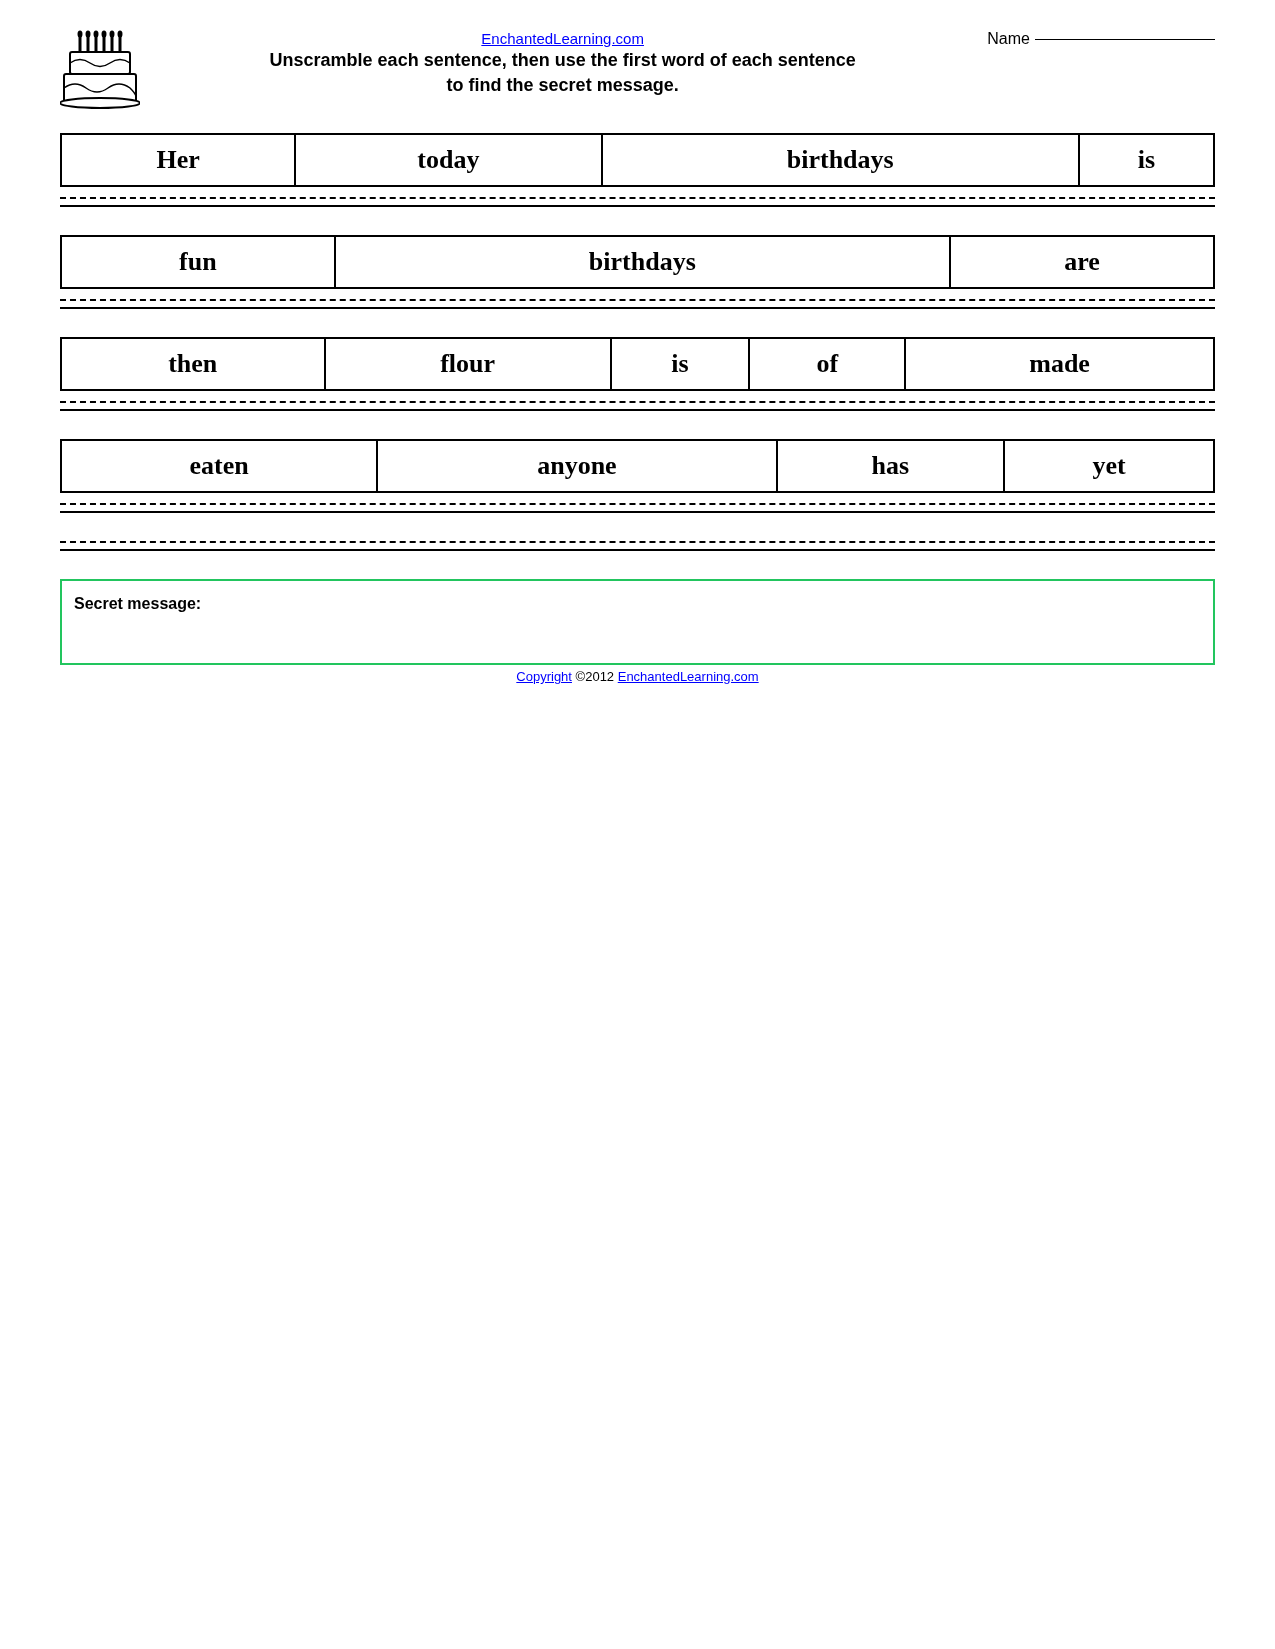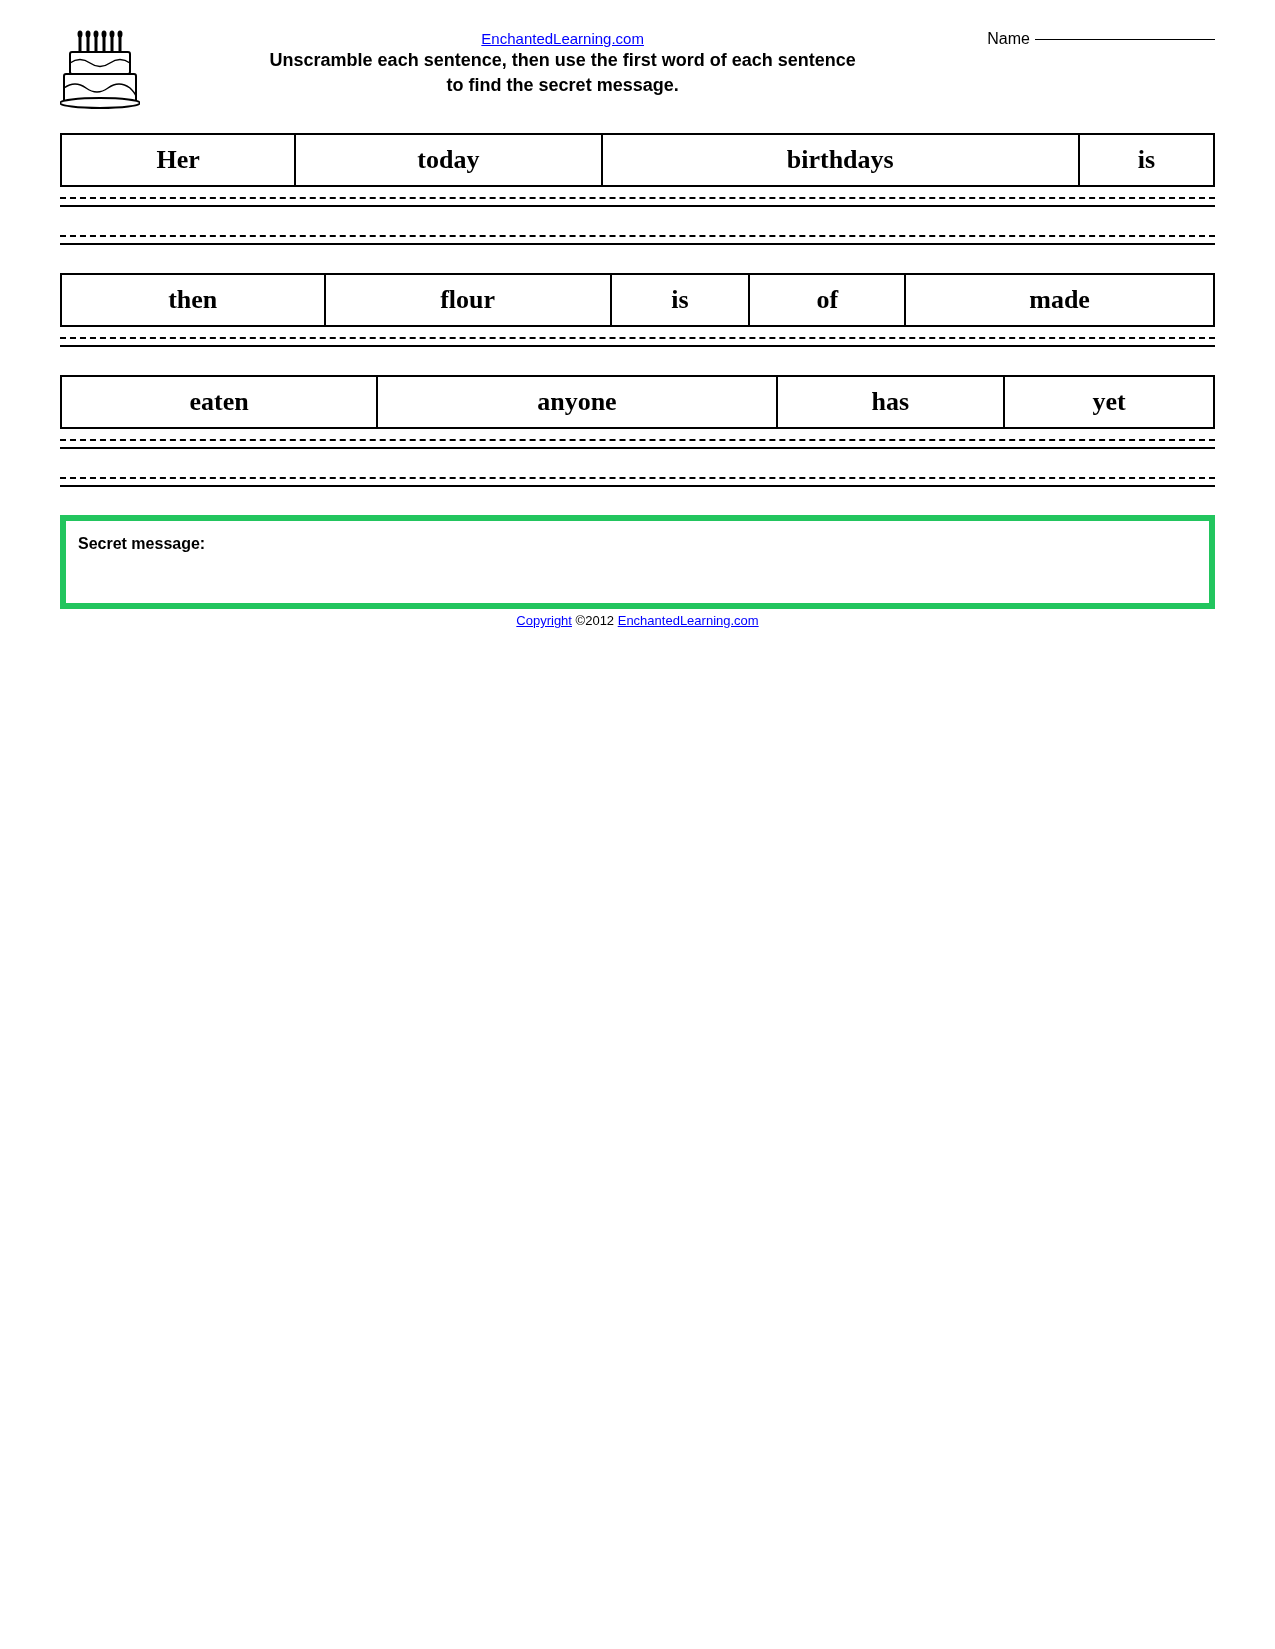--- a/index.html
+++ b/index.html
@@ -99,21 +99,21 @@
     }
 
     .solid-line {
       border: none;
       border-top: 2px solid #000;
       margin: 6px 0;
       width: 100%;
     }
 
     .secret-box {
-      border: 6px solid #22c55e;
+      border: 2px solid #22c55e;
       padding: 14px 12px 50px 12px;
       margin-top: 10px;
     }
 
     .secret-label {
       font-size: 16px;
       font-weight: bold;
       font-family: Arial, sans-serif;
     }
 
@@ -188,20 +188,29 @@
     </tr>
   </tbody>
     </table>
   <div class="answer-area">
     <hr class="dotted-line">
     <hr class="solid-line">
   </div>
 </div>
 
 <div class="sentence-block">
+  <table class="word-table">
+    <tbody>
+        <tr>
+      <td>fun</td>
+      <td>birthdays</td>
+      <td>are</td>
+    </tr>
+  </tbody>
+    </table>
   <div class="answer-area">
     <hr class="dotted-line">
     <hr class="solid-line">
   </div>
 </div>
 
 <div class="sentence-block">
   <table class="word-table">
     <tbody>
         <tr>

